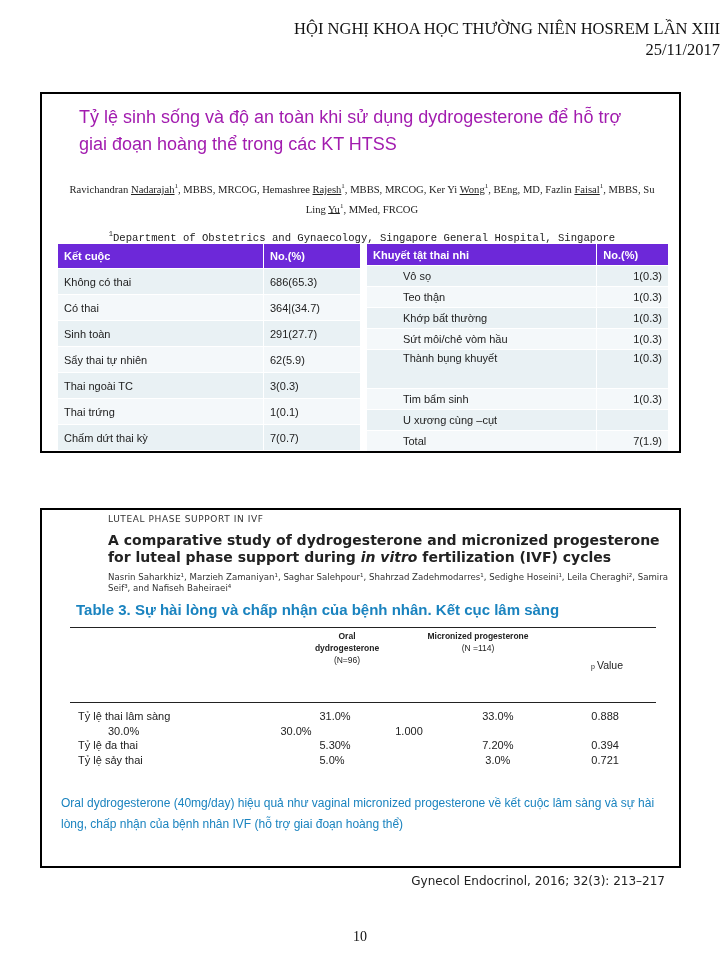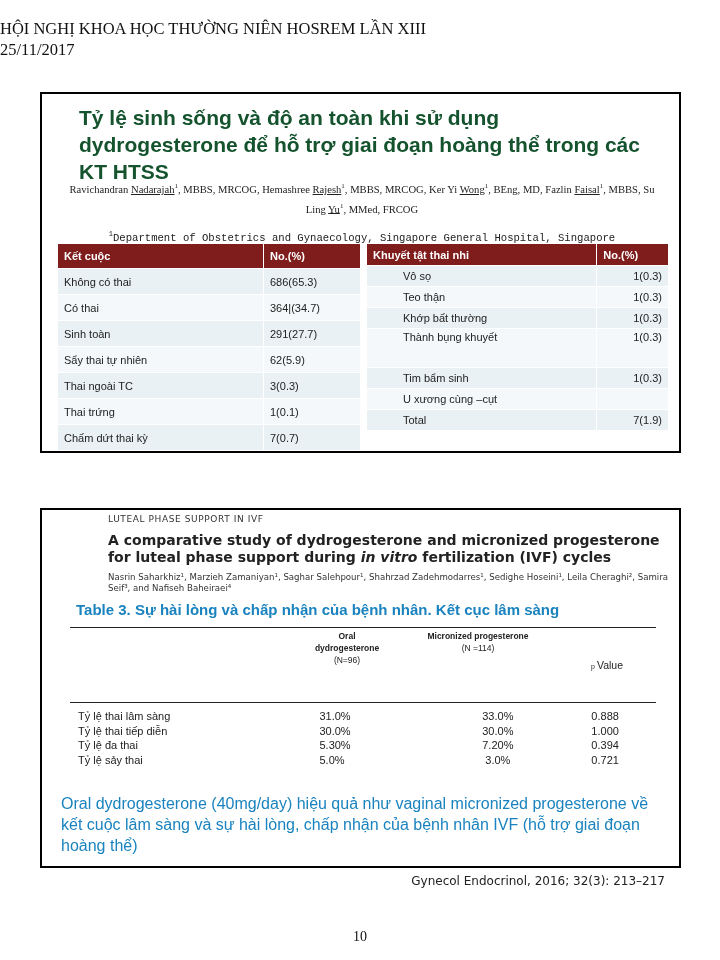--- a/index.html
+++ b/index.html
@@ -1,28 +1,28 @@
 <!DOCTYPE html>
 <html><head>
   <meta charset="utf-8">
   <style>
     html, body { margin: 0; padding: 0; background: #ffffff; }
     body { width: 720px; height: 960px; position: relative; overflow: hidden; font-family: "Liberation Sans", sans-serif; }
-    .page-header { position: absolute; top: 18px; left: 0; width: 720px; text-align: left; font-family: "Liberation Serif", serif; font-size: 16.5px; line-height: 21px; color: #111; }
+    .page-header { position: absolute; top: 18px; left: 0; width: 720px; text-align: right; font-family: "Liberation Serif", serif; font-size: 16.5px; line-height: 21px; color: #111; }
     .box { position: absolute; border: 2px solid #000; background: #fff; box-sizing: border-box; }
     #box1 { left: 40px; top: 92px; width: 641px; height: 361px; }
     #box2 { left: 40px; top: 508px; width: 641px; height: 360px; }
-    .slide-title { position: absolute; left: 37px; top: 10px; width: 570px; color: #14532d; font-weight: bold; font-size: 21px; line-height: 27px; }
+    .slide-title { position: absolute; left: 37px; top: 10px; width: 570px; color: #a21caf; font-weight: normal; font-size: 18px; line-height: 27px; }
     .authors { position: absolute; left: 20px; top: 84px; width: 600px; text-align: center; font-family: "Liberation Serif", serif; font-size: 10.6px; line-height: 16px; color: #222; }
     .authors u { text-decoration: underline; }
     .authors sup { font-size: 7px; }
     .affil { position: absolute; left: 20px; top: 136px; width: 600px; text-align: center; font-family: Liberation Mono, monospace; font-size: 10.6px; color: #222; }
     .affil sup { font-size: 7px; }
     table.otable { position: absolute; border-collapse: collapse; font-size: 11px; color: #222; }
-    table.otable th { background: #7f1d1d; color: #fff; font-weight: bold; text-align: left; padding: 0 6px; border-right: 1px solid #fff; }
+    table.otable th { background: #6d28d9; color: #fff; font-weight: bold; text-align: left; padding: 0 6px; border-right: 1px solid #fff; }
     table.otable td { padding: 0 6px; border-top: 1px solid #fff; border-right: 1px solid #fff; vertical-align: middle; }
     table.otable tr:nth-child(odd) td { background: #e9f1f4; }
     table.otable tr:nth-child(even) td { background: #f4f8fa; }
     #t1 { left: 16px; top: 150px; width: 303px; }
     #t1 th, #t1 td { height: 25px; }
     #t1 th { height: 24px; }
     #t1 .c1 { width: 193px; }
     #t2 { left: 325px; top: 150px; width: 302px; }
     #t2 th { height: 21px; }
     #t2 td { height: 20px; padding-left: 36px; }
@@ -37,21 +37,21 @@
     .colhead { position: absolute; text-align: center; font-size: 8.5px; line-height: 12px; color: #222; }
     .colhead b { font-weight: bold; }
     .ptext { position: absolute; left: 549px; top: 149px; font-size: 10.5px; color: #222; }
     .ptext small { font-size: 7px; margin-right: 2px; }
     .rows { position: absolute; left: 36px; top: 199px; width: 560px; font-size: 11px; line-height: 14.5px; color: #222; }
     .rows .row { display: flex; }
     .rows .lbl { width: 225px; }
     .rows .v1 { width: 100px; text-align: left; margin-left: 30px; }
     .rows .v2 { width: 120px; text-align: center; margin-left: 28px; }
     .rows .v3 { width: 70px; text-align: center; margin-left: 18px; }
-    .conclusion { position: absolute; left: 19px; top: 283px; width: 600px; color: #1a83bf; font-size: 16px; line-height: 21px; }
+    .conclusion { position: absolute; left: 19px; top: 283px; width: 600px; color: #1a83bf; font-size: 12px; line-height: 21px; }
     .citation { position: absolute; right: 14px; top: 333px; font-family: "DejaVu Sans", sans-serif; font-size: 12px; color: #222; margin-top: 31px; }
     .page-number { position: absolute; top: 929px; left: 0; width: 720px; text-align: center; font-family: "Liberation Serif", serif; font-size: 14px; color: #111; }
   </style>
 </head>
 <body>
 
 <div class="page-header">
   <div>HỘI NGHỊ KHOA HỌC THƯỜNG NIÊN HOSREM LẦN XIII</div>
   <div>25/11/2017</div>
 </div>
@@ -116,20 +116,24 @@
         </tr>
         <tr>
           <td class="c1">Teo thận</td>
           <td>1(0.3)</td>
         </tr>
         <tr>
           <td class="c1">Khớp bất thường</td>
           <td>1(0.3)</td>
         </tr>
         <tr>
+          <td class="c1">Sứt môi/chẻ vòm hầu</td>
+          <td>1(0.3)</td>
+        </tr>
+        <tr>
           <td class="c1 tall">Thành bụng khuyết</td>
           <td class="tall">1(0.3)</td>
         </tr>
         <tr>
           <td class="c1">Tim bẩm sinh</td>
           <td>1(0.3)</td>
         </tr>
         <tr>
           <td class="c1">U xương cùng –cụt</td>
           <td></td>
@@ -165,21 +169,20 @@
   </div>
   <div class="rule" style="top:192px;"></div>
   <div class="rows" id="s2-rows">
       <div class="row">
         <div class="lbl">Tỷ lệ thai lâm sàng</div>
         <div class="v1">31.0%</div>
         <div class="v2">33.0%</div>
         <div class="v3">0.888</div>
       </div>
       <div class="row">
-        <div class="lbl">Tỷ lệ thai tiếp diễn</div>
         <div class="v1">30.0%</div>
         <div class="v2">30.0%</div>
         <div class="v3">1.000</div>
       </div>
       <div class="row">
         <div class="lbl">Tỷ lệ đa thai</div>
         <div class="v1">5.30%</div>
         <div class="v2">7.20%</div>
         <div class="v3">0.394</div>
       </div>

